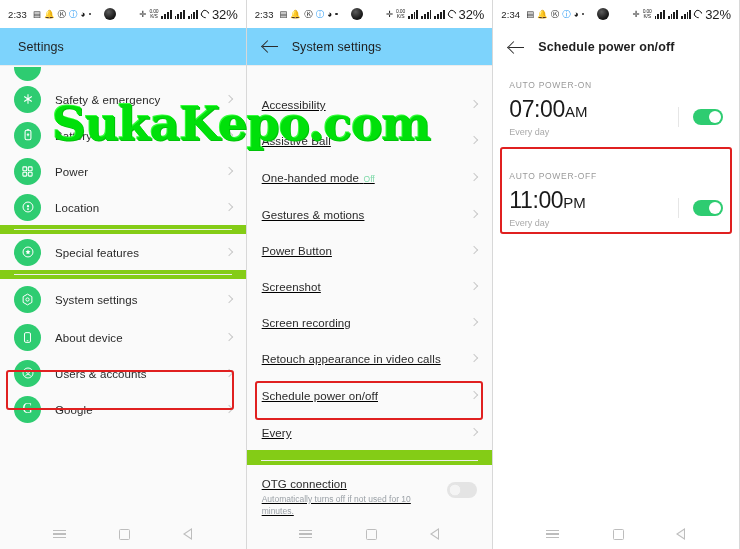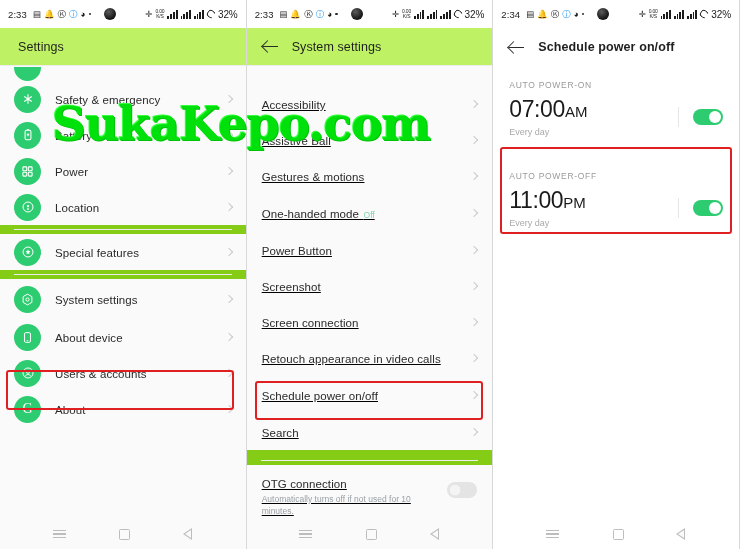--- a/index.html
+++ b/index.html
@@ -44,31 +44,31 @@
     width: 12px; height: 12px; border-radius: 50%;
     background: radial-gradient(circle at 38% 32%, #5c5c5c 0%, #1d1d1d 60%, #000 100%);
     margin: 0 6px 0 10px;
   }
   .sb-right { margin-left: auto; display: flex; align-items: center; gap: 3px; }
   .sb-bars { display: inline-flex; align-items: flex-end; gap: 1px; height: 9px; }
   .sb-bars i { width: 1.8px; background: #1c1c1c; display: block; }
   .sb-bars i:nth-child(1){height:3px}.sb-bars i:nth-child(2){height:5px}
   .sb-bars i:nth-child(3){height:7px}.sb-bars i:nth-child(4){height:9px}
   .sb-netspeed { font-size: 5px; line-height: 5px; text-align: center; letter-spacing: -.2px;}
-  .sb-batt { font-size: 10px; letter-spacing: -.1px; text-align: center; }
+  .sb-batt { font-size: 13px; letter-spacing: -.1px; text-align: center; }
   .sb-battring {
     width: 8px; height: 8px; border-radius: 50%;
     border: 1.3px solid #1c1c1c; border-right-color: transparent;
     display: inline-block; transform: rotate(35deg);
   }
 
   
   .page-header {
     height: 38px;
-    background: #bef264;
+    background: #7dd3fc;
     display: flex;
     align-items: center;
     padding-left: 15px;
     gap: 13px;
     border-bottom: 1px solid #ececec;
   }
   .page-header.plain { padding-left: 18px; }
   .back-arrow {
     width: 17px; height: 17px; position: relative; flex: none; cursor: pointer;
   }
@@ -390,21 +390,21 @@
         </span>
         <span class="row-label-wrap">
           <span class="row-label">Users &amp; accounts</span>
         </span>
         <span class="chev"></span>
       </div>
 
       <div class="row">
         <span class="row-ic" style="font-size:14px;font-family:'Liberation Serif',serif;">G</span>
         <span class="row-label-wrap">
-          <span class="row-label">About</span>
+          <span class="row-label">Google</span>
         </span>
         <span class="chev"></span>
       </div>
 
     </div>
 
     <div class="hl" style="left:6px; top:370px; width:228px; height:40px;"></div>
 
     <div class="navbar">
       <span class="nav-ic">
@@ -478,73 +478,73 @@
         <span class="chev"></span>
       </div>
 
       <div class="mrow">
         <span class="row-label-wrap">
           <span class="row-label">Assistive Ball</span>
         </span>
         <span class="chev"></span>
       </div>
 
-      <div class="mrow">
-        <span class="row-label-wrap">
-          <span class="row-label">Gestures &amp; motions</span>
-        </span>
-        <span class="chev"></span>
-      </div>
-
       <div class="mrow tall" style="min-height:38px;">
         <span class="row-label-wrap">
           <span class="row-label">One-handed mode</span>
           <span class="row-sub green">Off</span>
         </span>
         <span class="chev"></span>
       </div>
 
       <div class="mrow">
         <span class="row-label-wrap">
+          <span class="row-label">Gestures &amp; motions</span>
+        </span>
+        <span class="chev"></span>
+      </div>
+
+      <div class="mrow">
+        <span class="row-label-wrap">
           <span class="row-label">Power Button</span>
         </span>
         <span class="chev"></span>
       </div>
 
       <div class="mrow">
         <span class="row-label-wrap">
           <span class="row-label">Screenshot</span>
         </span>
         <span class="chev"></span>
       </div>
 
       <div class="mrow">
         <span class="row-label-wrap">
-          <span class="row-label">Screen connection</span>
+          <span class="row-label">Screen recording</span>
         </span>
         <span class="chev"></span>
       </div>
 
       <div class="mrow">
         <span class="row-label-wrap">
           <span class="row-label">Retouch appearance in video calls</span>
         </span>
         <span class="chev"></span>
       </div>
 
       <div class="mrow" style="min-height:38px;">
         <span class="row-label-wrap">
           <span class="row-label">Schedule power on/off</span>
         </span>
         <span class="chev"></span>
       </div>
 
       <div class="mrow">
         <span class="row-label-wrap">
-          <span class="row-label">Search</span>
+          <span class="row-label">Every</span>
         </span>
         <span class="chev"></span>
       </div>
 
       <div class="divider" style="margin-top:10px;"></div>
 
       <div class="mrow" style="min-height:48px; align-items:flex-start; padding-top:9px;">
         <span class="row-label-wrap">
           <span class="row-label">OTG connection</span>
           <span class="row-sub" style="display:block; max-width:150px;">Automatically turns off if not used for 10 minutes.</span>

